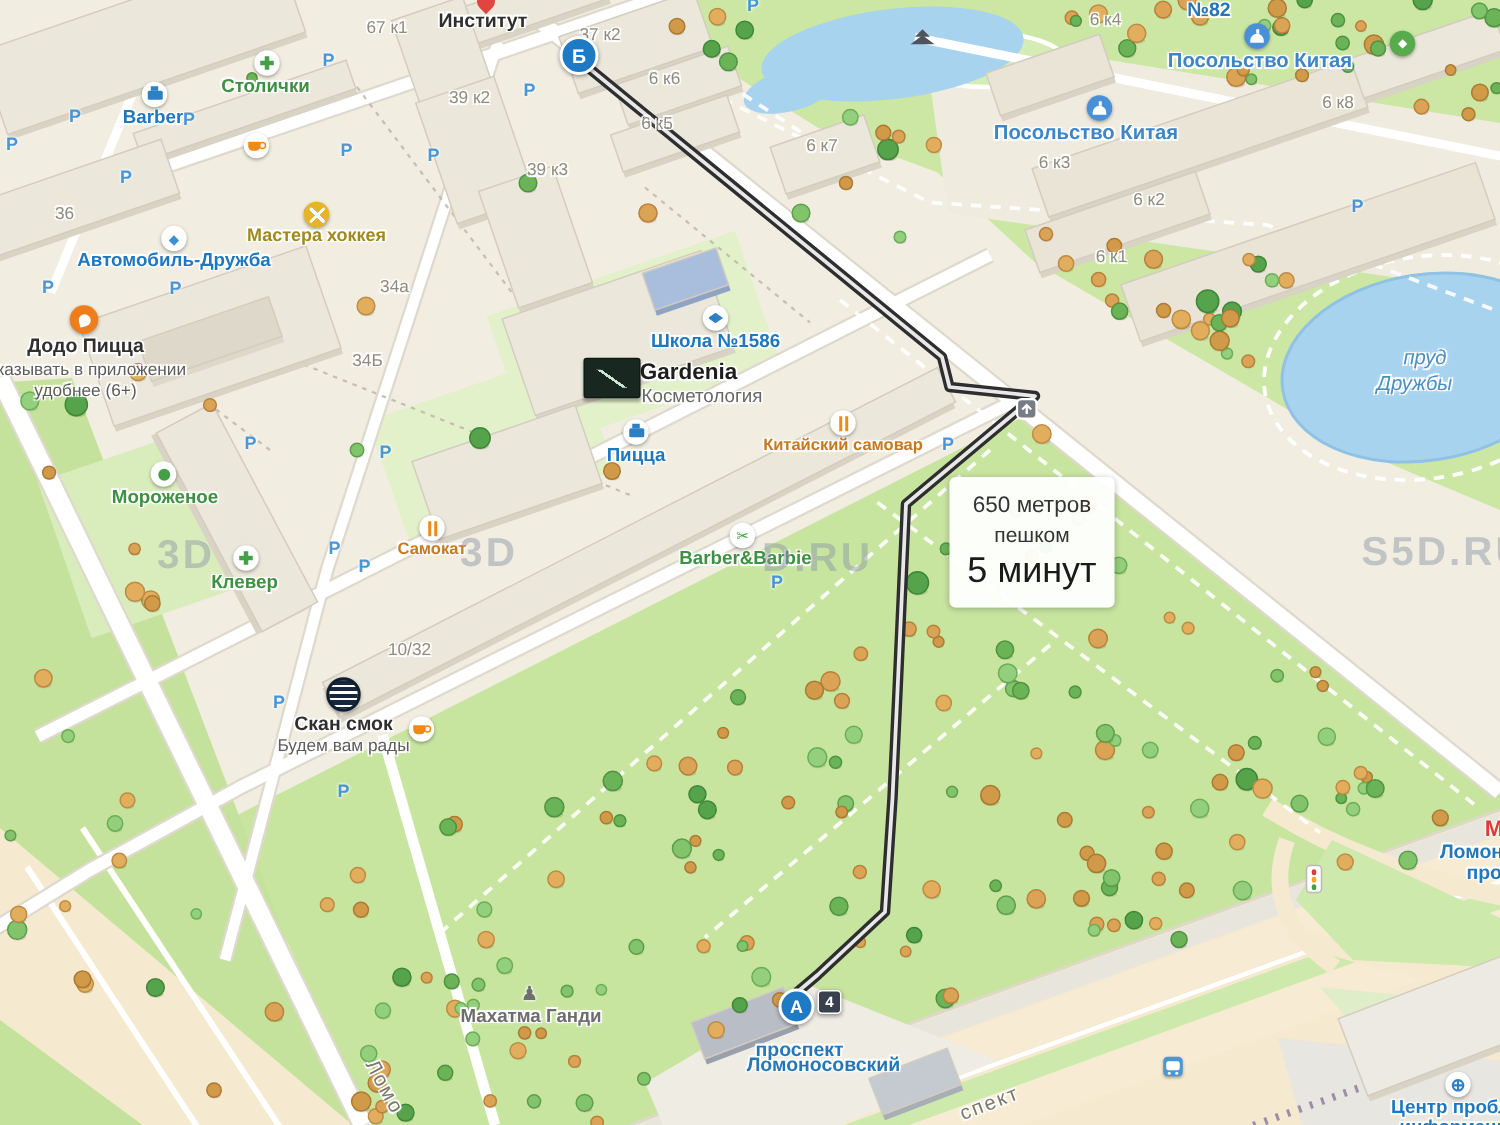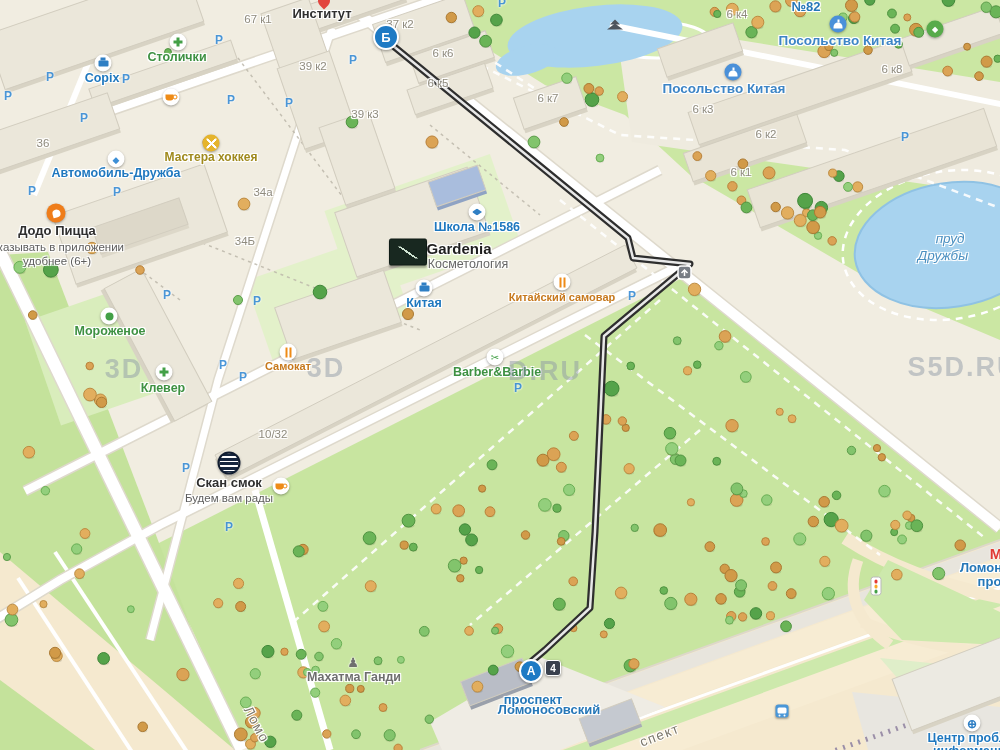--- a/index.html
+++ b/index.html
@@ -778,30 +778,30 @@
       <polyline points="386,40 628,238 633,258 690,264 604,336 598,468 595,532 590,608 545,650 532,661 531,669" fill="none" stroke="#2e2e2e" stroke-width="7" stroke-linejoin="round" stroke-linecap="round"></polyline>
       <polyline points="386,40 628,238 633,258 690,264 604,336 598,468 595,532 590,608 545,650 532,661 531,669" fill="none" stroke="#e8e8e8" stroke-width="2.5" stroke-linejoin="round" stroke-linecap="round"></polyline>
       <rect x="678" y="266" width="13" height="13" rx="3" fill="#787d85" stroke="#ffffff" stroke-width="1.5"></rect>
       <path d="M684.5,276 L684.5,271 M681.5,273 L684.5,270 L687.5,273" stroke="#ffffff" stroke-width="1.5" fill="none"></path>
     </g>
   </svg>
 
   <div id="labels">
       <div class="label poi-dark" style="left: 322px; top: 14px;">Институт</div>
       <div class="label poi-green" style="left: 177px; top: 58px;">Столички</div>
-      <div class="label poi-blue" style="left: 102px; top: 79px;">Copix</div>
+      <div class="label poi-blue" style="left: 102px; top: 79px;">Barber</div>
       <div class="label poi-olive" style="left: 211px; top: 157px;">Мастера хоккея</div>
       <div class="label poi-blue" style="left: 116px; top: 174px;">Автомобиль-Дружба</div>
       <div class="label poi-dark" style="left: 57px; top: 231px;">Додо Пицца</div>
       <div class="label poi-sub" style="left: 55px; top: 247px;">заказывать в приложении</div>
       <div class="label poi-sub" style="left: 57px; top: 261px;">удобнее (6+)</div>
       <div class="label poi-blue" style="left: 477px; top: 228px;">Школа №1586</div>
       <div class="label poi-dark-lg" style="left: 459px; top: 249px;">Gardenia</div>
       <div class="label poi-sub-lg" style="left: 468px; top: 265px;">Косметология</div>
-      <div class="label poi-blue" style="left: 424px; top: 304px;">Китая</div>
+      <div class="label poi-blue" style="left: 424px; top: 304px;">Пицца</div>
       <div class="label poi-orange" style="left: 562px; top: 298px;">Китайский самовар</div>
       <div class="label poi-green" style="left: 497px; top: 373px;">Barber&amp;Barbie</div>
       <div class="label poi-green" style="left: 110px; top: 332px;">Мороженое</div>
       <div class="label poi-green" style="left: 163px; top: 389px;">Клевер</div>
       <div class="label poi-orange" style="left: 288px; top: 367px;">Самокат</div>
       <div class="label poi-dark" style="left: 229px; top: 483px;">Скан смок</div>
       <div class="label poi-sub" style="left: 229px; top: 498px;">Будем вам рады</div>
       <div class="label poi-gray" style="left: 354px; top: 678px;">Махатма Ганди</div>
       <div class="label embassy" style="left: 840px; top: 41px;">Посольство Китая</div>
       <div class="label embassy" style="left: 724px; top: 89px;">Посольство Китая</div>
@@ -929,13 +929,18 @@
       </div>
       <div class="ic ic-traffic-light" style="left: 876px; top: 586px;">
         <span class="g g-tl"></span>
       </div>
     </div>
 
   <div class="badge" id="badge-b">Б</div>
   <div class="badge" id="badge-a">А</div>
   <div class="badge" id="badge-exit">4</div>
 
+  <div id="route-bubble">
+    <div class="rb-dist">650 метров</div>
+    <div class="rb-mode">пешком</div>
+    <div class="rb-time">5 минут</div>
+  </div>
 </div>
 
 </body></html>

